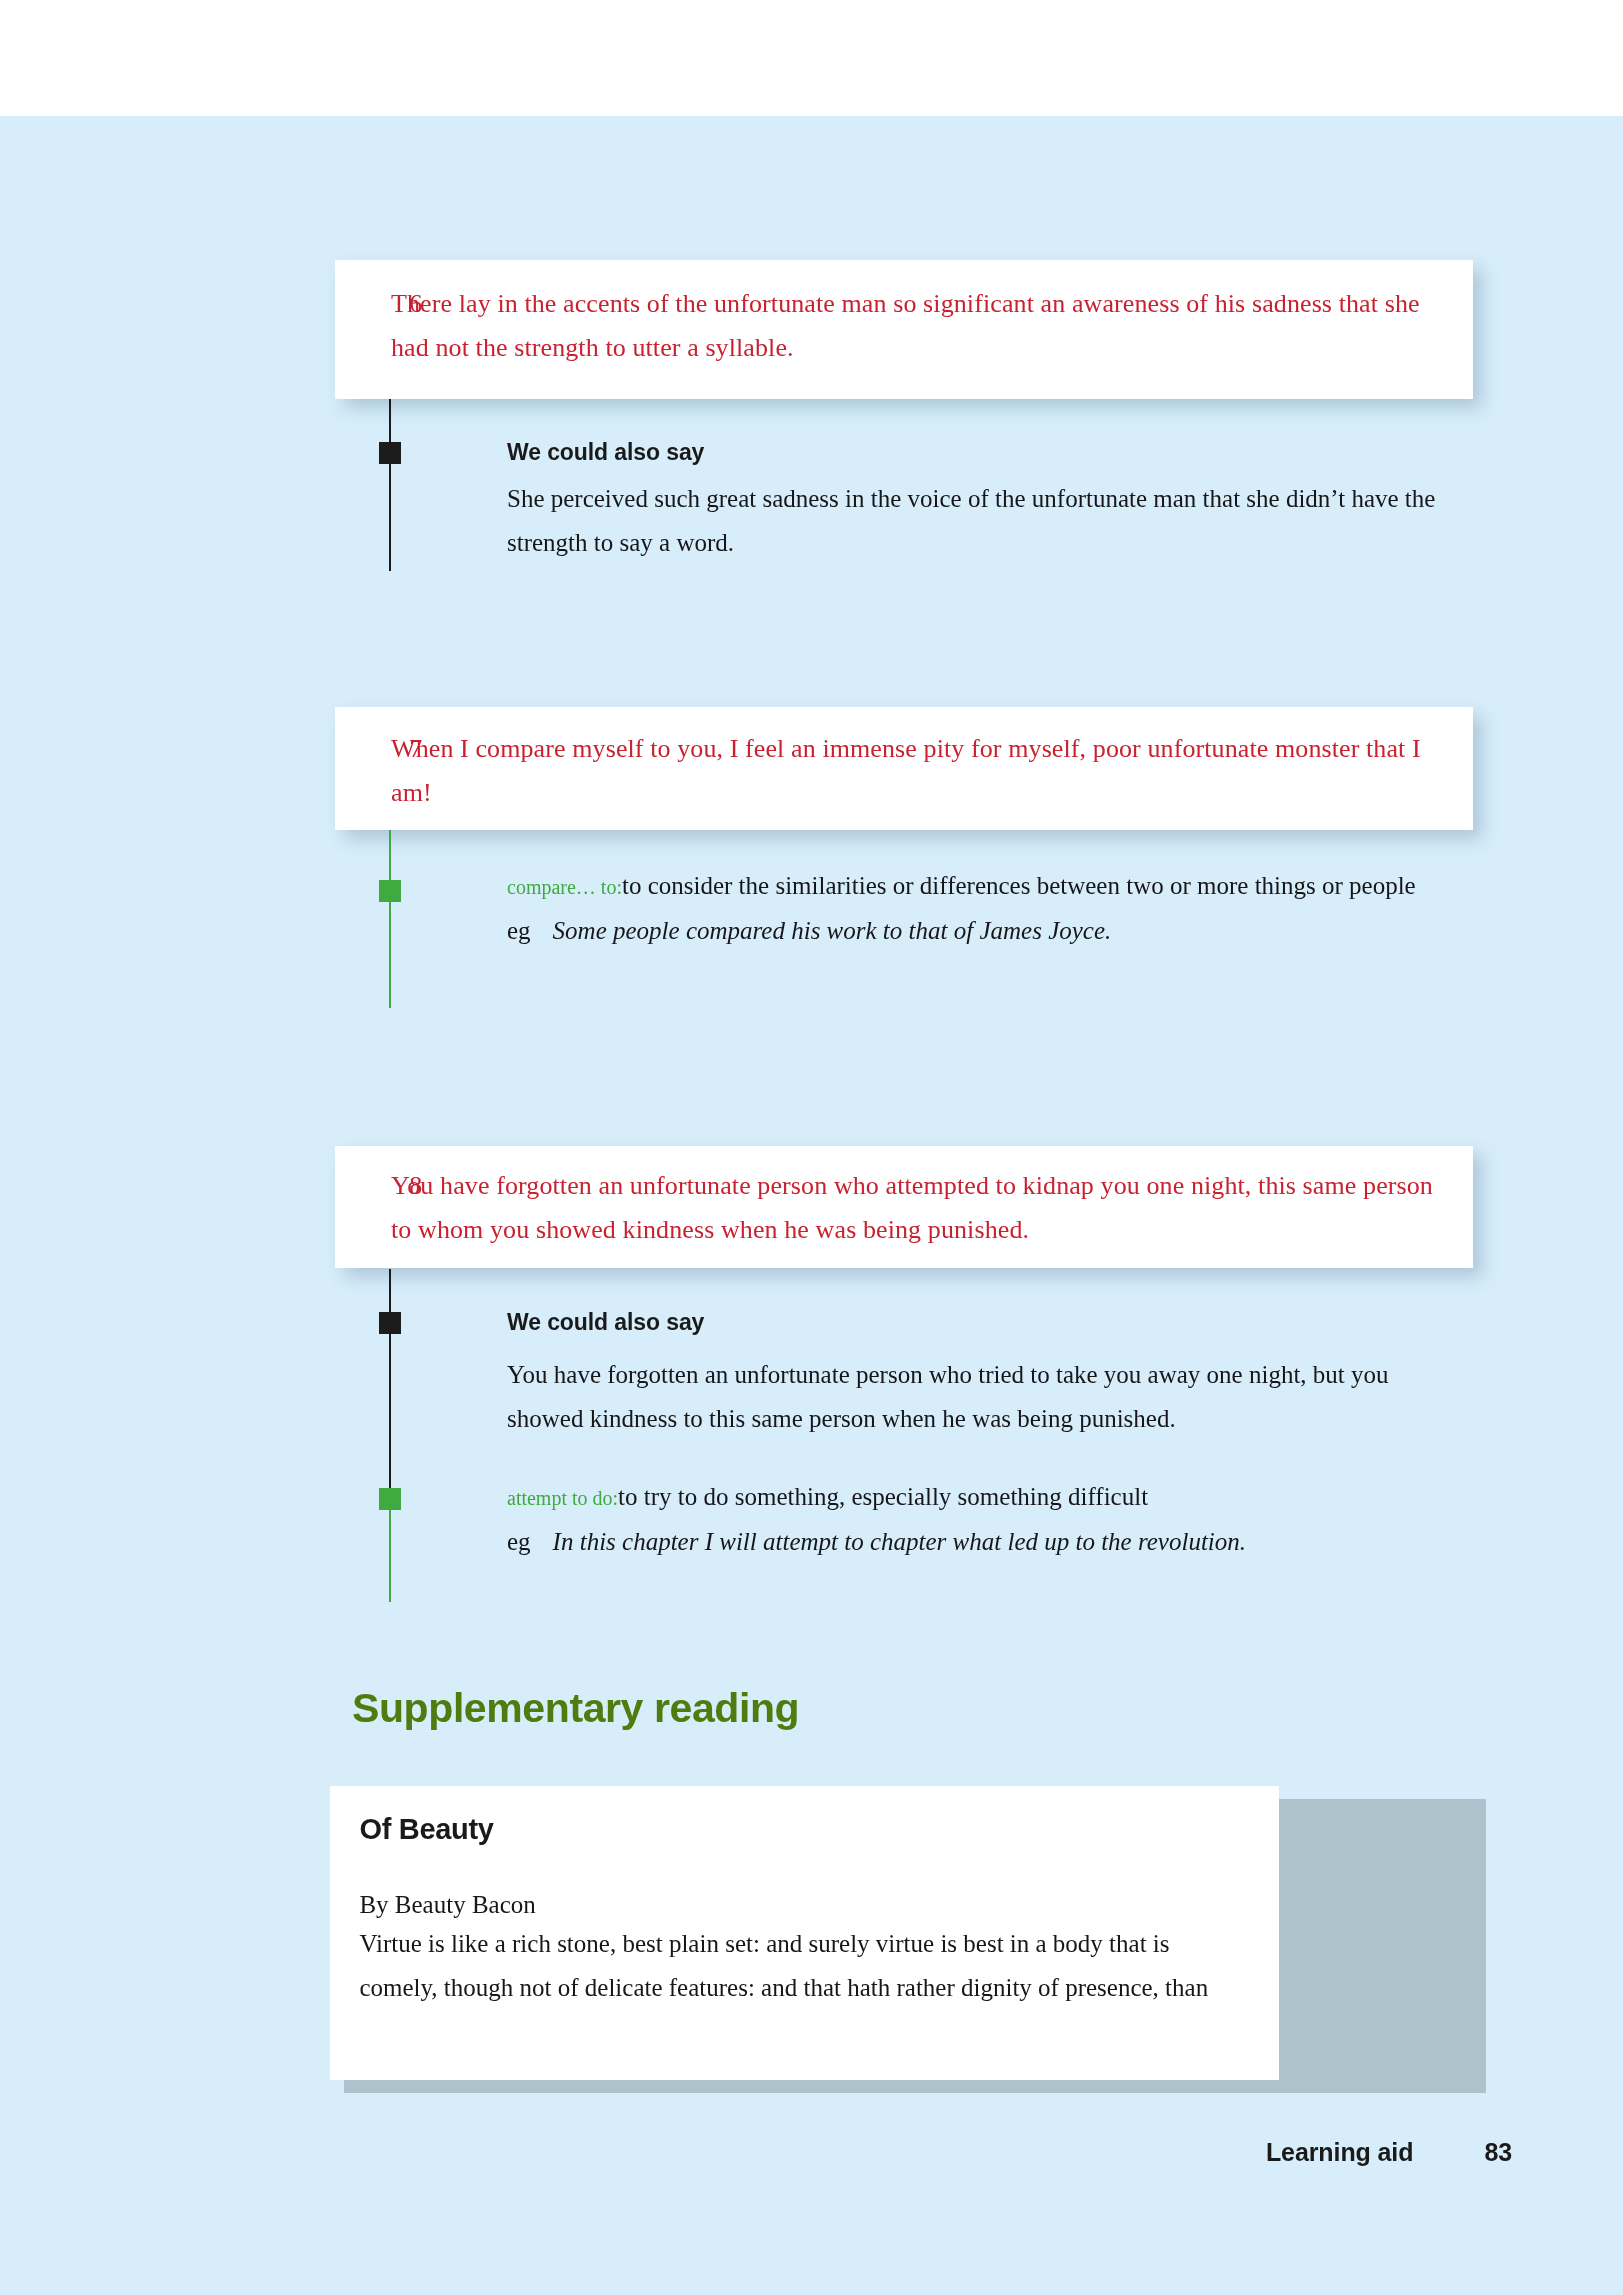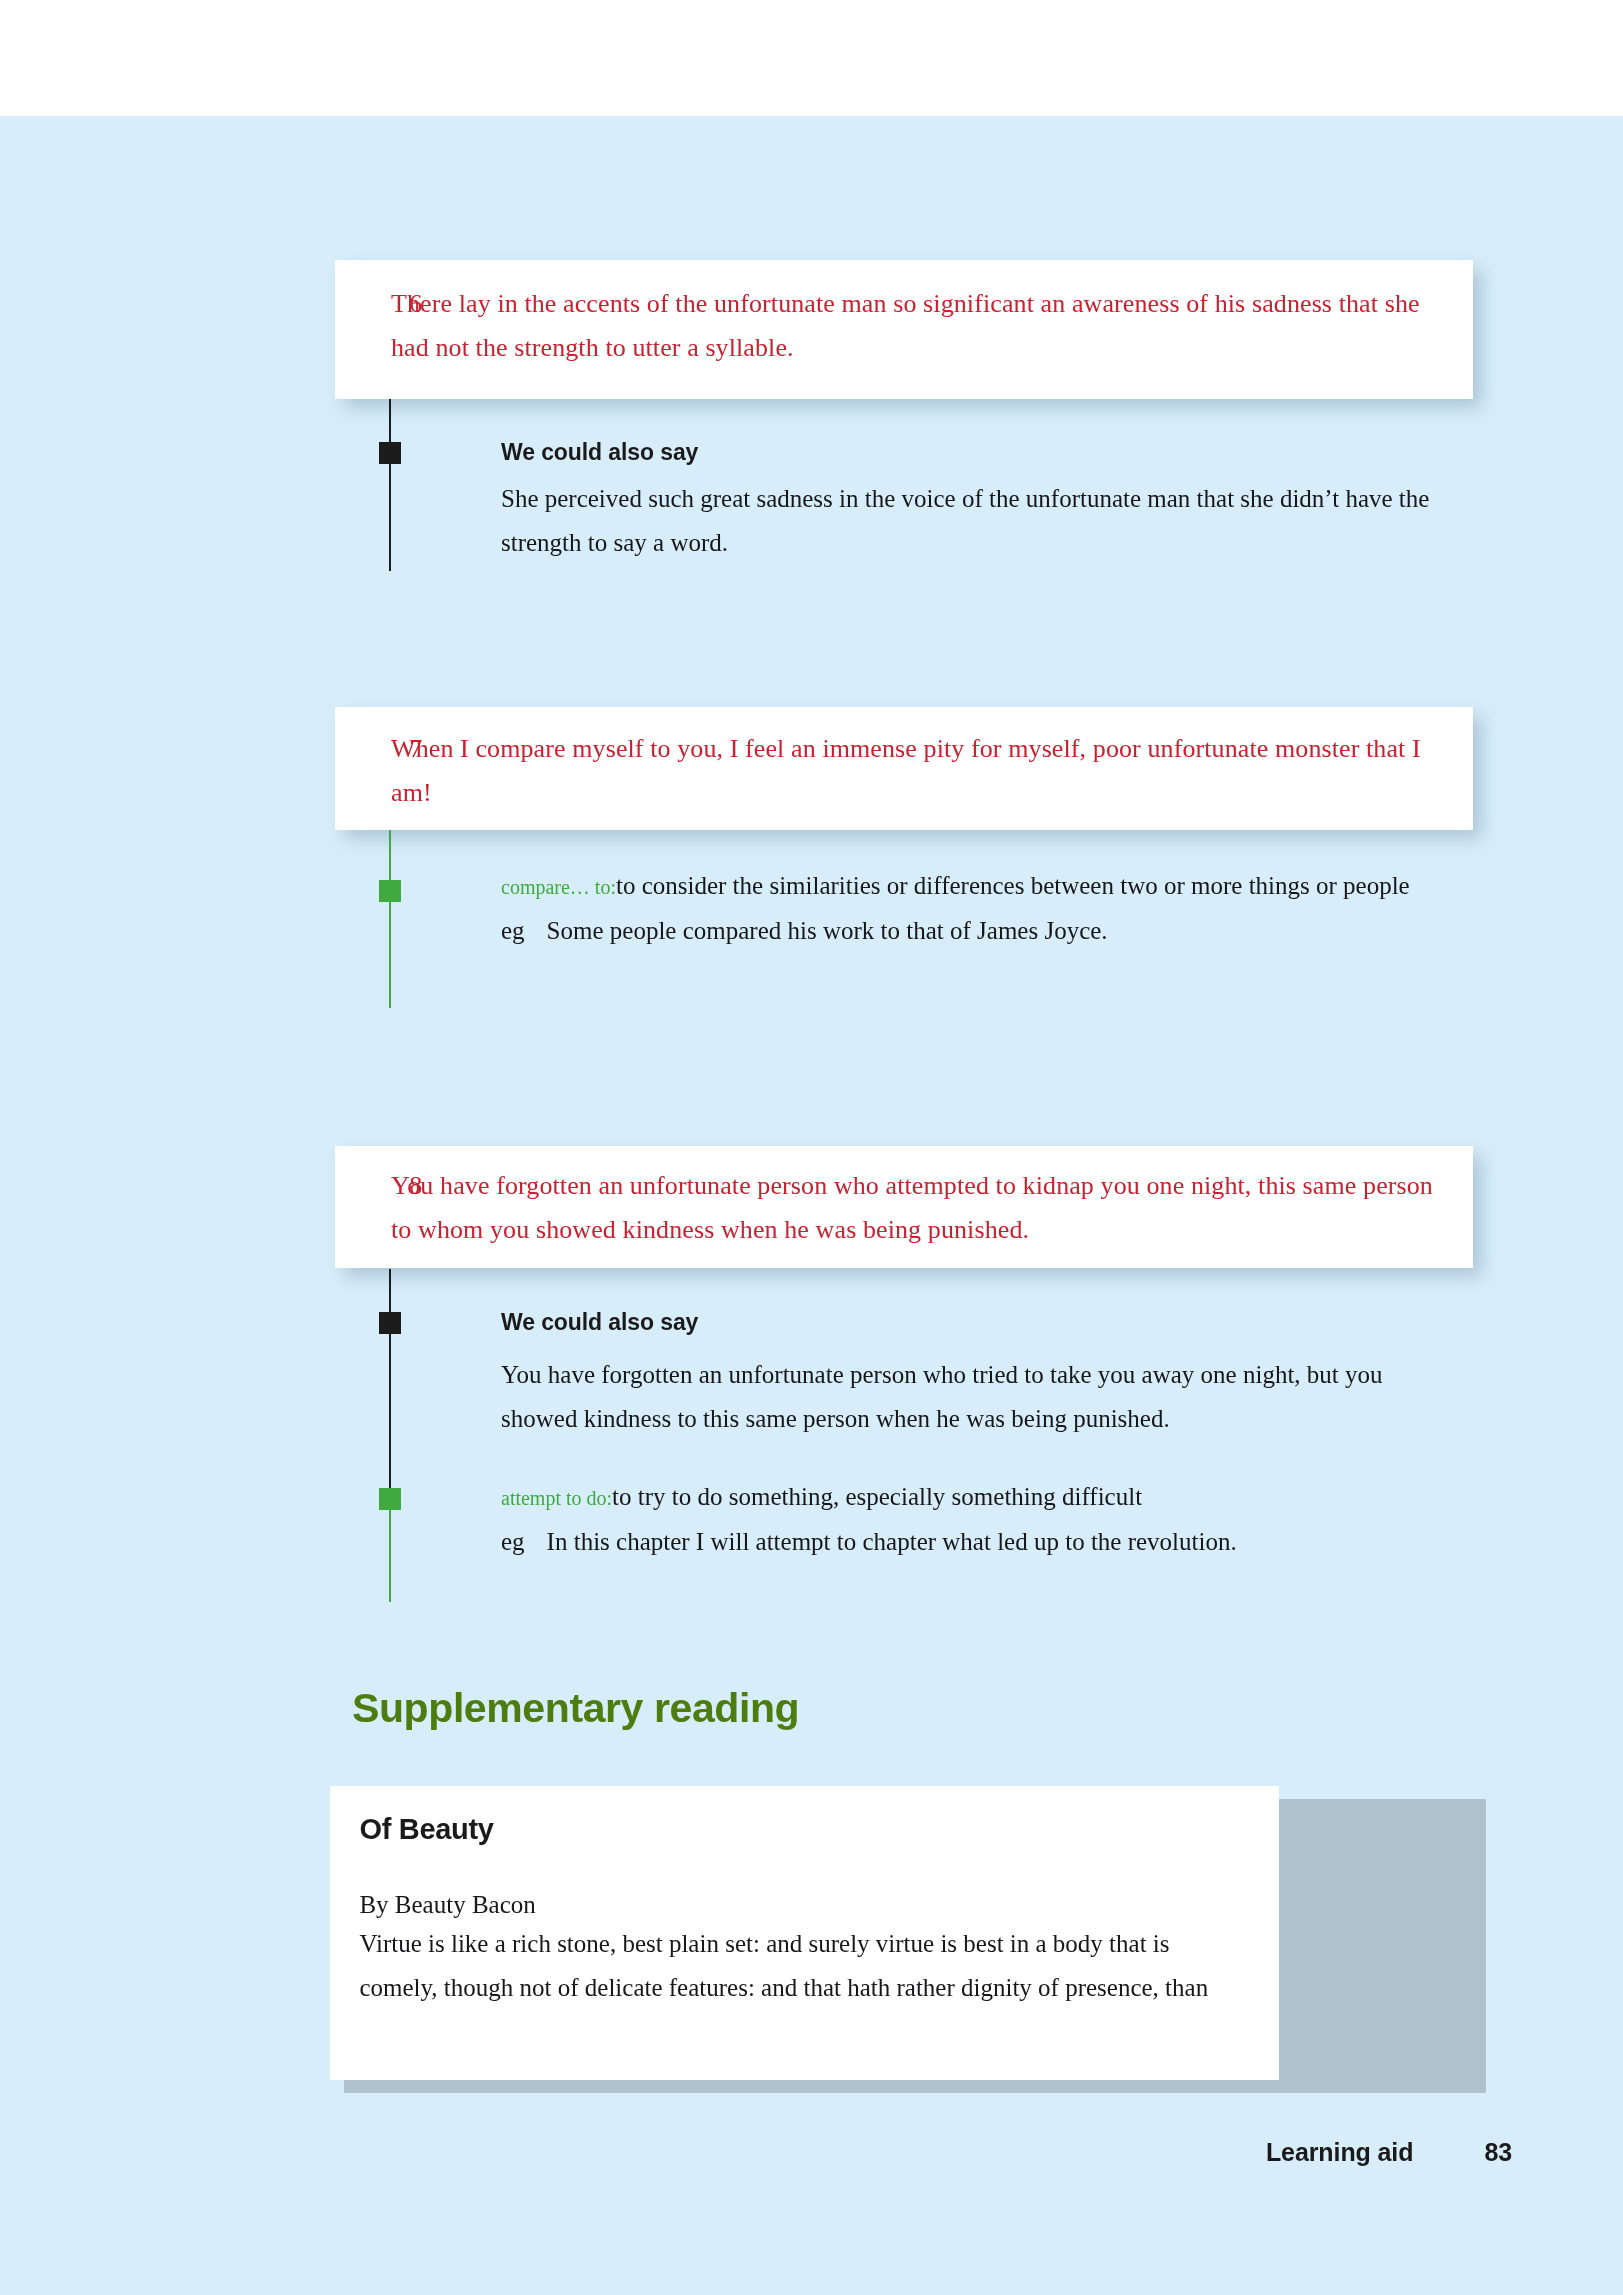--- a/index.html
+++ b/index.html
@@ -76,21 +76,21 @@
   .annot-marker {
     position: absolute;
     width: 21.6px;
     height: 21.6px;
   }
   .annot-marker.black { background: #1c1c1c; }
   .annot-marker.green { background: #3faa3f; }
 
   .annot-body {
     position: absolute;
-    left: 166px;
+    left: 172px;
   }
 
   .annot-title {
     font-family: "Liberation Sans", sans-serif;
     font-weight: bold;
     font-size: 23px;
     line-height: 31px;
     color: #1a1a1a;
     letter-spacing: -0.1px;
   }
@@ -112,21 +112,21 @@
     line-height: 44px;
     color: #17171a;
   }
   .eg-line {
     font-family: "Liberation Serif", serif;
     font-size: 25px;
     line-height: 44px;
     color: #17171a;
   }
   .eg-label { font-style: normal; }
-  .eg-text  { padding-left: 22px; text-align: right; }
+  .eg-text  { font-style: italic; padding-left: 22px; text-align: right; }
 
   
   .section-heading {
     position: absolute;
     left: 332px;
     top: 1685px;
     font-family: "Liberation Sans", sans-serif;
     font-weight: bold;
     font-size: 41px;
     line-height: 47px;

